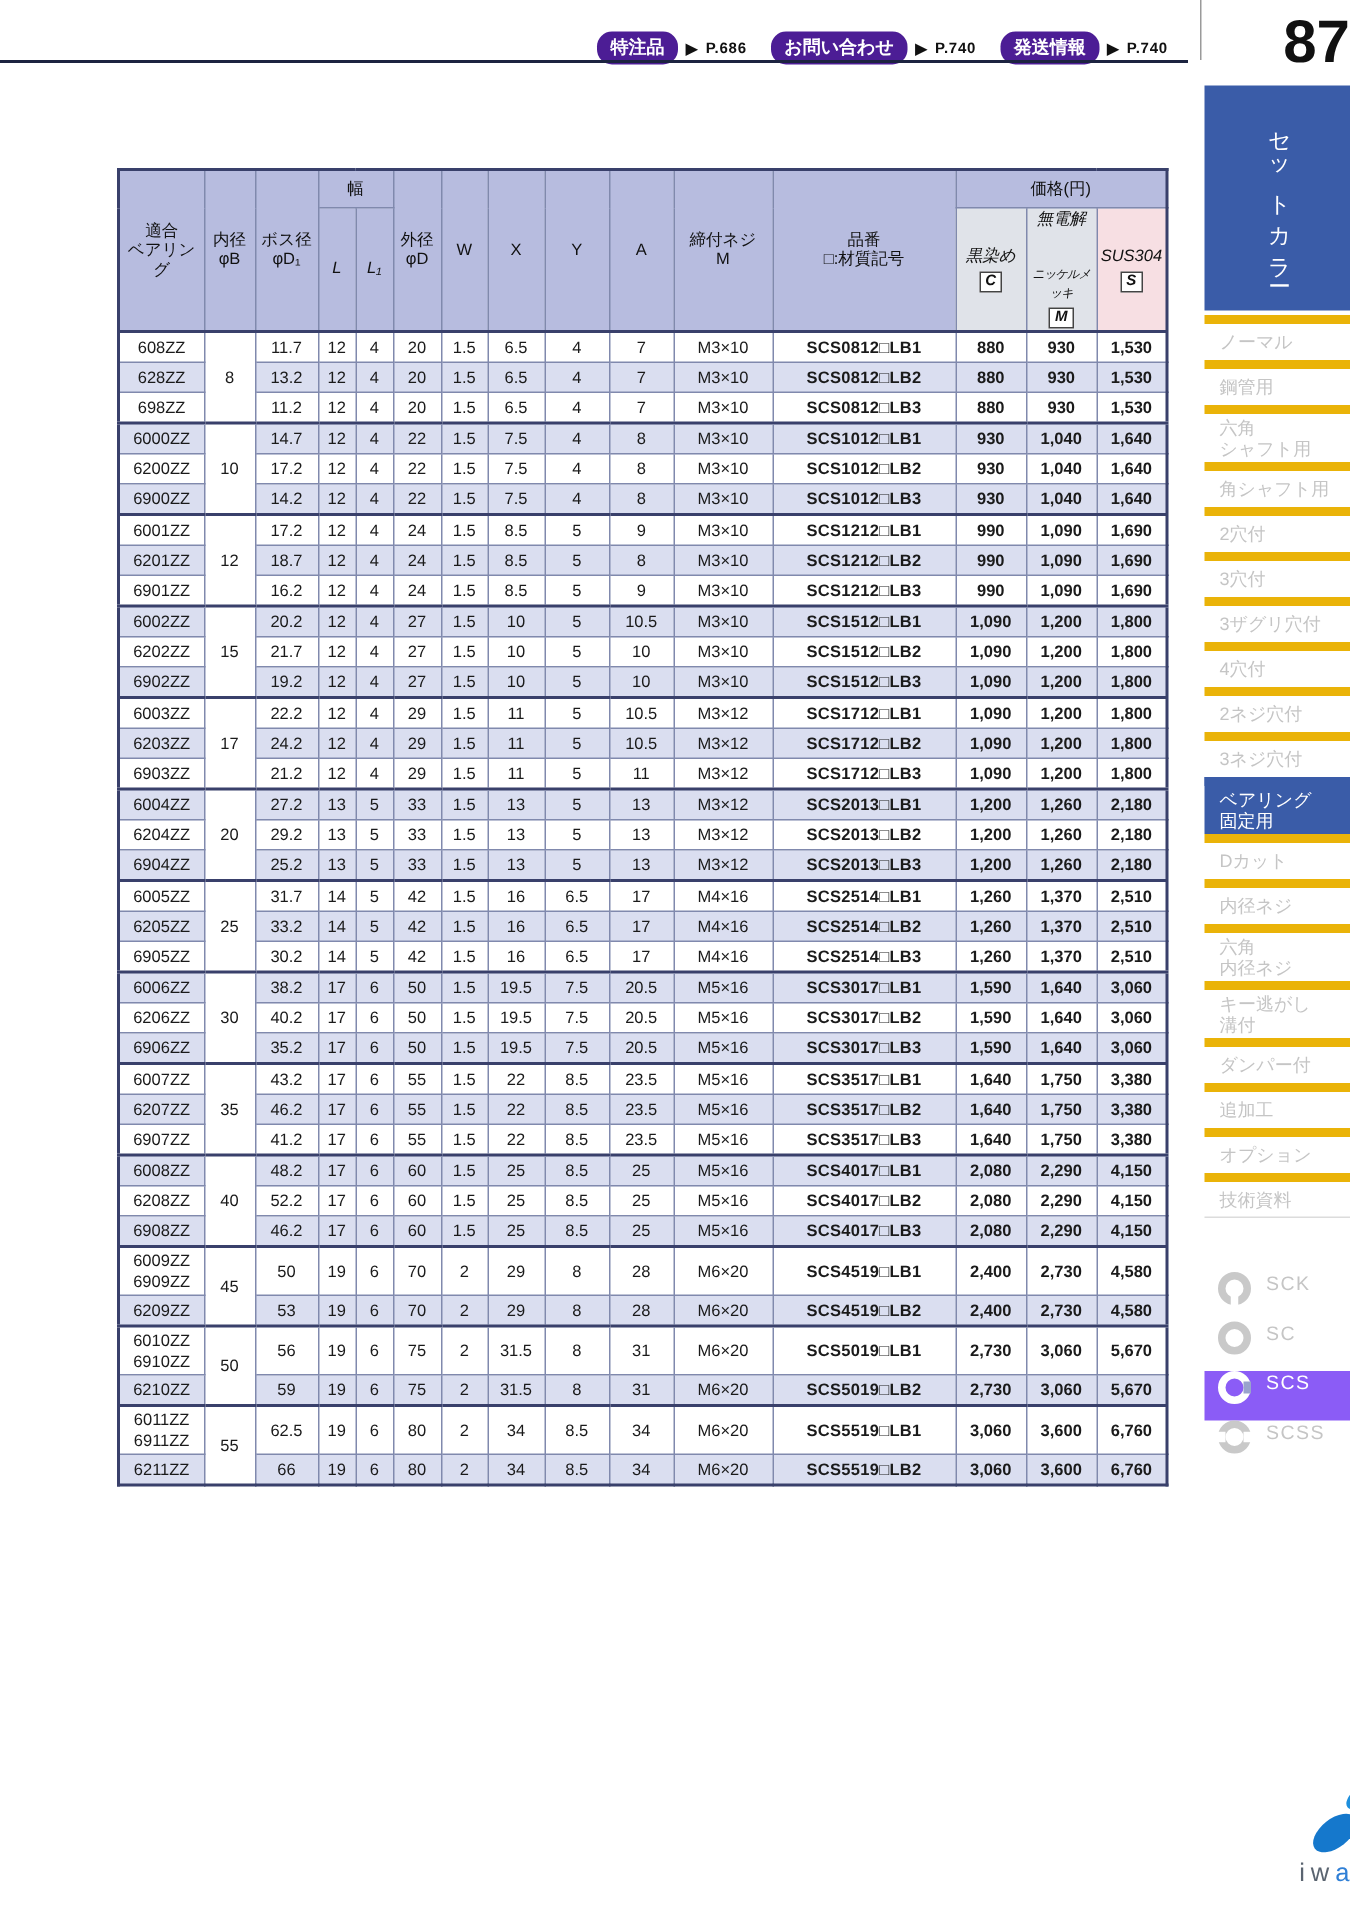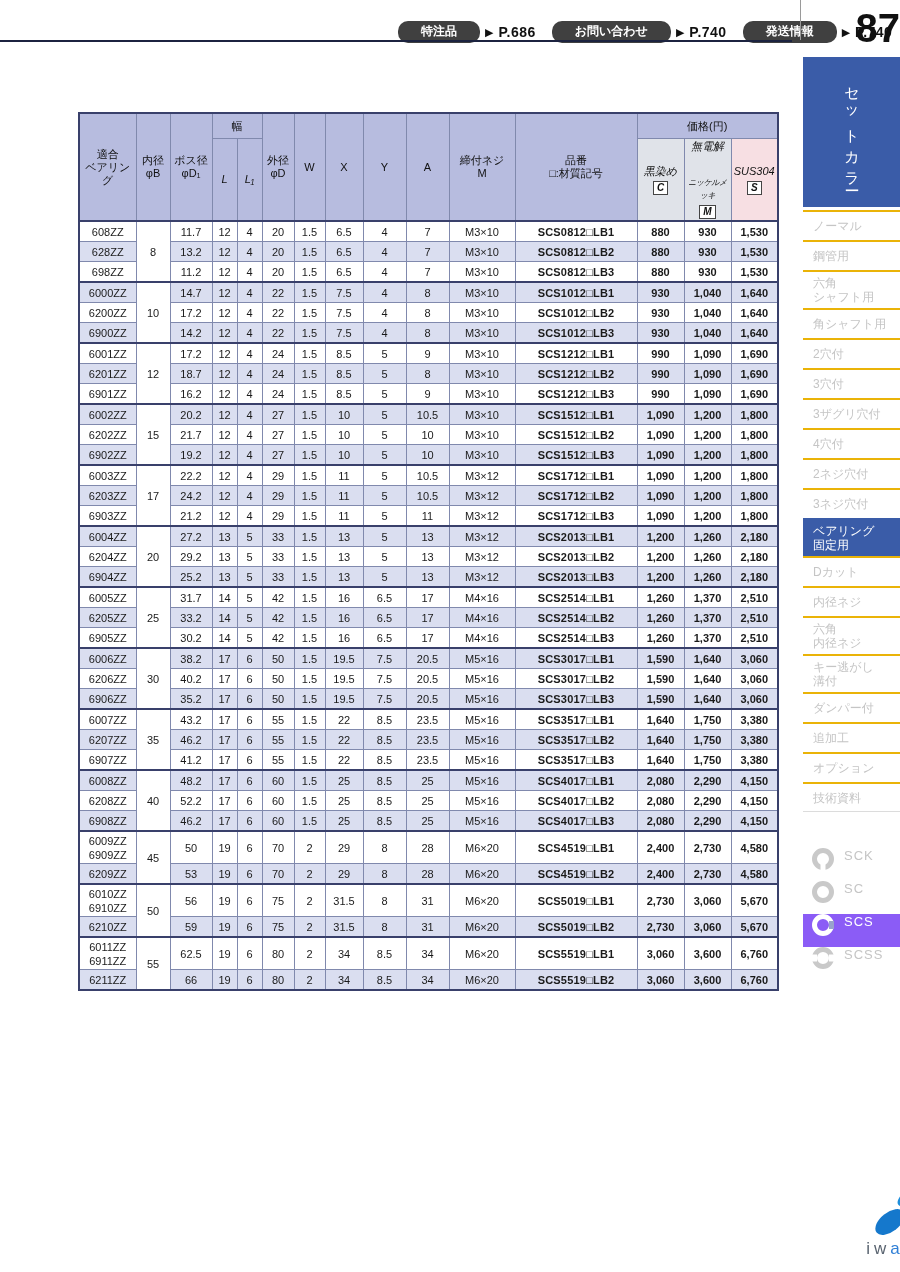--- a/index.html
+++ b/index.html
@@ -5,38 +5,38 @@
   html,body { margin:0; padding:0; }
   body {
     width:900px; height:1272px; position:relative; background:#ffffff;
     font-family:"Liberation Sans","DejaVu Sans",sans-serif; color:#1a1a1a;
     overflow:hidden;
   }
 
   
   .topbar { position:absolute; top:21px; left:398px; display:flex; align-items:center; gap:16px; }
   .badge-group { display:flex; align-items:center; gap:5px; }
-  .pill { background:#404040; color:#fff; border-radius:10px; padding:2px 23px 3px; font-size:12px; font-weight:bold; white-space:nowrap; }
+  .pill { background:#4c1d95; color:#fff; border-radius:10px; padding:2px 9px 3px; font-size:12px; font-weight:bold; white-space:nowrap; }
   .arrow { font-size:11px; color:#111; }
-  .pref { font-size:14px; font-weight:bold; color:#111; letter-spacing:.5px; }
+  .pref { font-size:10px; font-weight:bold; color:#111; letter-spacing:.5px; }
   .top-rule { position:absolute; top:40px; left:0; width:792px; height:2px; background:#1c2340; }
   .top-vline { position:absolute; top:0; left:800px; width:1px; height:40px; background:#9a9a9a; }
   .page-num { position:absolute; top:6px; left:818px; width:82px; text-align:right; font-size:40px; font-weight:bold; color:#111; }
 
   
   .side-tab {
     position:absolute; left:803px; top:57px; width:97px; height:150px;
     background:#3a5ca8; color:#fff; display:flex; align-items:center; justify-content:center;
     writing-mode:vertical-rl; text-orientation:upright; font-size:15px; letter-spacing:4px;
   }
   .side-menu { position:absolute; left:803px; top:210px; width:97px; }
   .side-item {
     box-sizing:border-box; display:flex; flex-direction:column; justify-content:center;
     height:30px; padding-left:10px; color:#c5c5c5; font-size:12px; line-height:14px;
-    border-top:2px solid #eab308; cursor:default;
+    border-top:6px solid #eab308; cursor:default;
   }
   .side-item.two { height:38px; }
   .side-item:last-child { border-bottom:1px solid #dcdcdc; }
   .side-item.active { background:#3a5ca8; color:#fff; border-top-color:#3a5ca8; }
 
   .series-menu { position:absolute; left:803px; top:848px; width:97px; }
   .series-item { --bg:#ffffff; height:33px; display:flex; align-items:flex-start; gap:10px; padding-left:9px; color:#c5c5c5; font-size:13px; letter-spacing:1px; }
   .series-item.active { --bg:#99a2cc; background:#8b5cf6; color:#fff; }
   .ring { position:relative; box-sizing:border-box; width:22px; height:22px; border:5px solid #c9c9c9; border-radius:50%; flex:0 0 auto; }
   .series-item.active .ring { border-color:#fff; }

